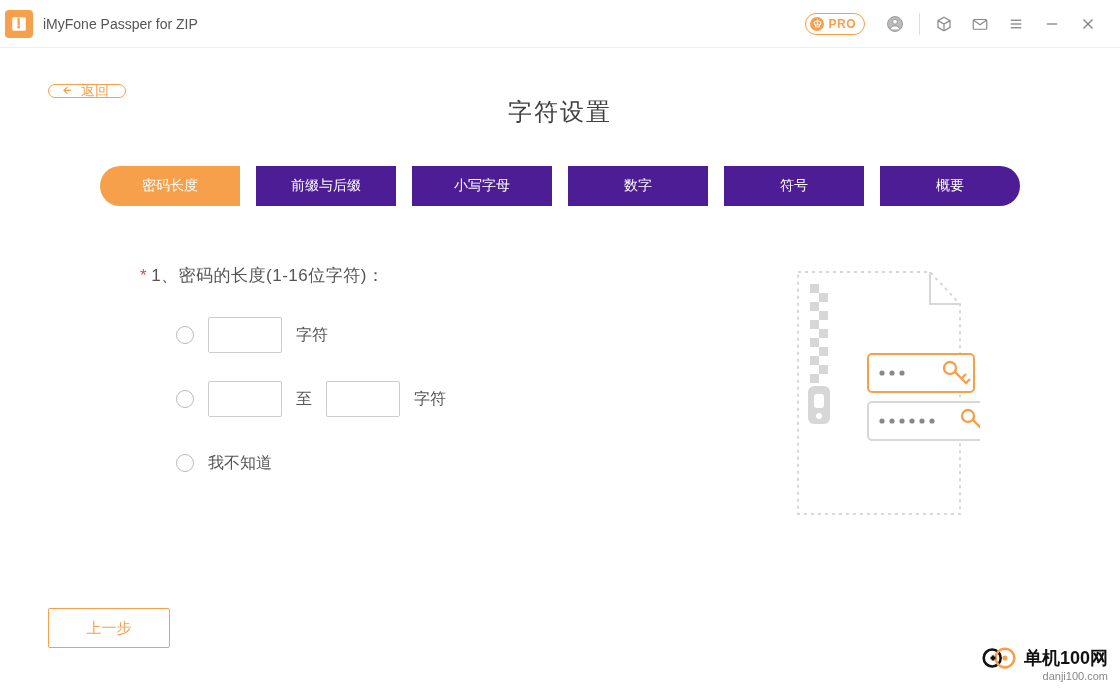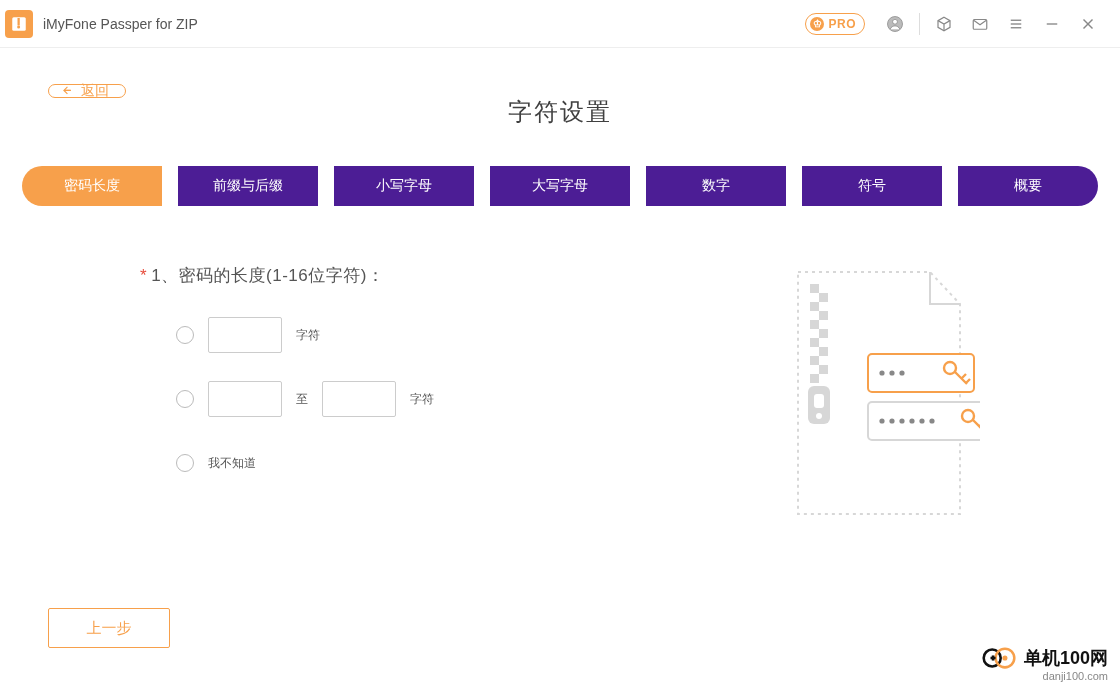--- a/index.html
+++ b/index.html
@@ -133,21 +133,21 @@
     flex-shrink: 0;
   }
   .char-input {
     width: 74px; height: 36px;
     border: 1px solid #ccc;
     border-radius: 2px;
     margin-right: 14px;
     padding: 0 8px;
     font-size: 14px;
   }
-  .radio-text { font-size: 12px; color: #555; }
+  .radio-text { font-size: 16px; color: #555; }
 
   
   .illus {
     position: absolute;
     top: 0;
     left: 650px;
     width: 190px;
     height: 260px;
   }
 
@@ -246,21 +246,20 @@
   </svg>
   <span>返回</span>
 </div>
 
 <div class="page-title">字符设置</div>
 
 <div class="tabs">
   <div class="tab active">密码长度</div>
   <div class="tab">前缀与后缀</div>
   <div class="tab">小写字母</div>
-  <div class="tab">大写字母</div>
   <div class="tab">数字</div>
   <div class="tab">符号</div>
   <div class="tab">概要</div>
 </div>
 
 <div class="content">
   <div class="section-label">
     <span class="ast">*</span><span>1、密码的长度(1-16位字符)：</span>
   </div>
 

